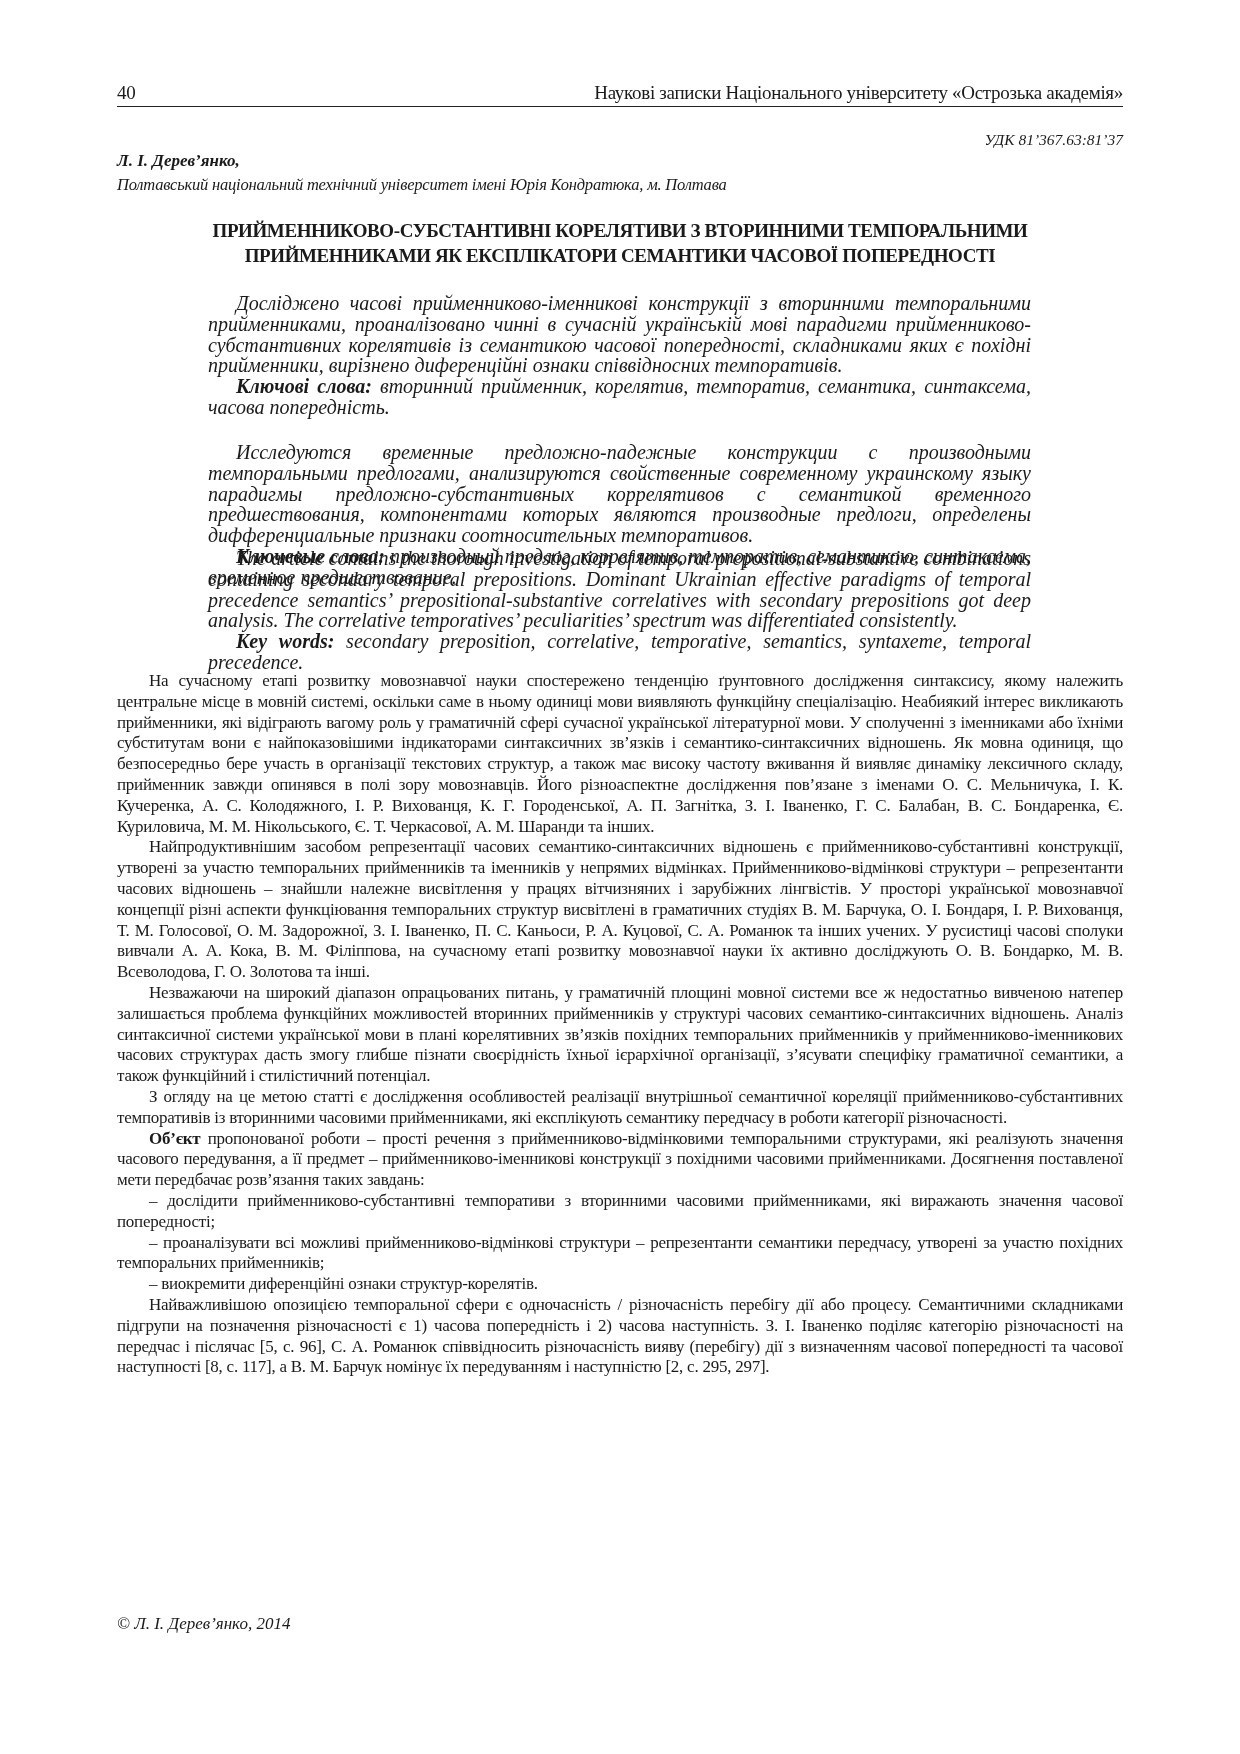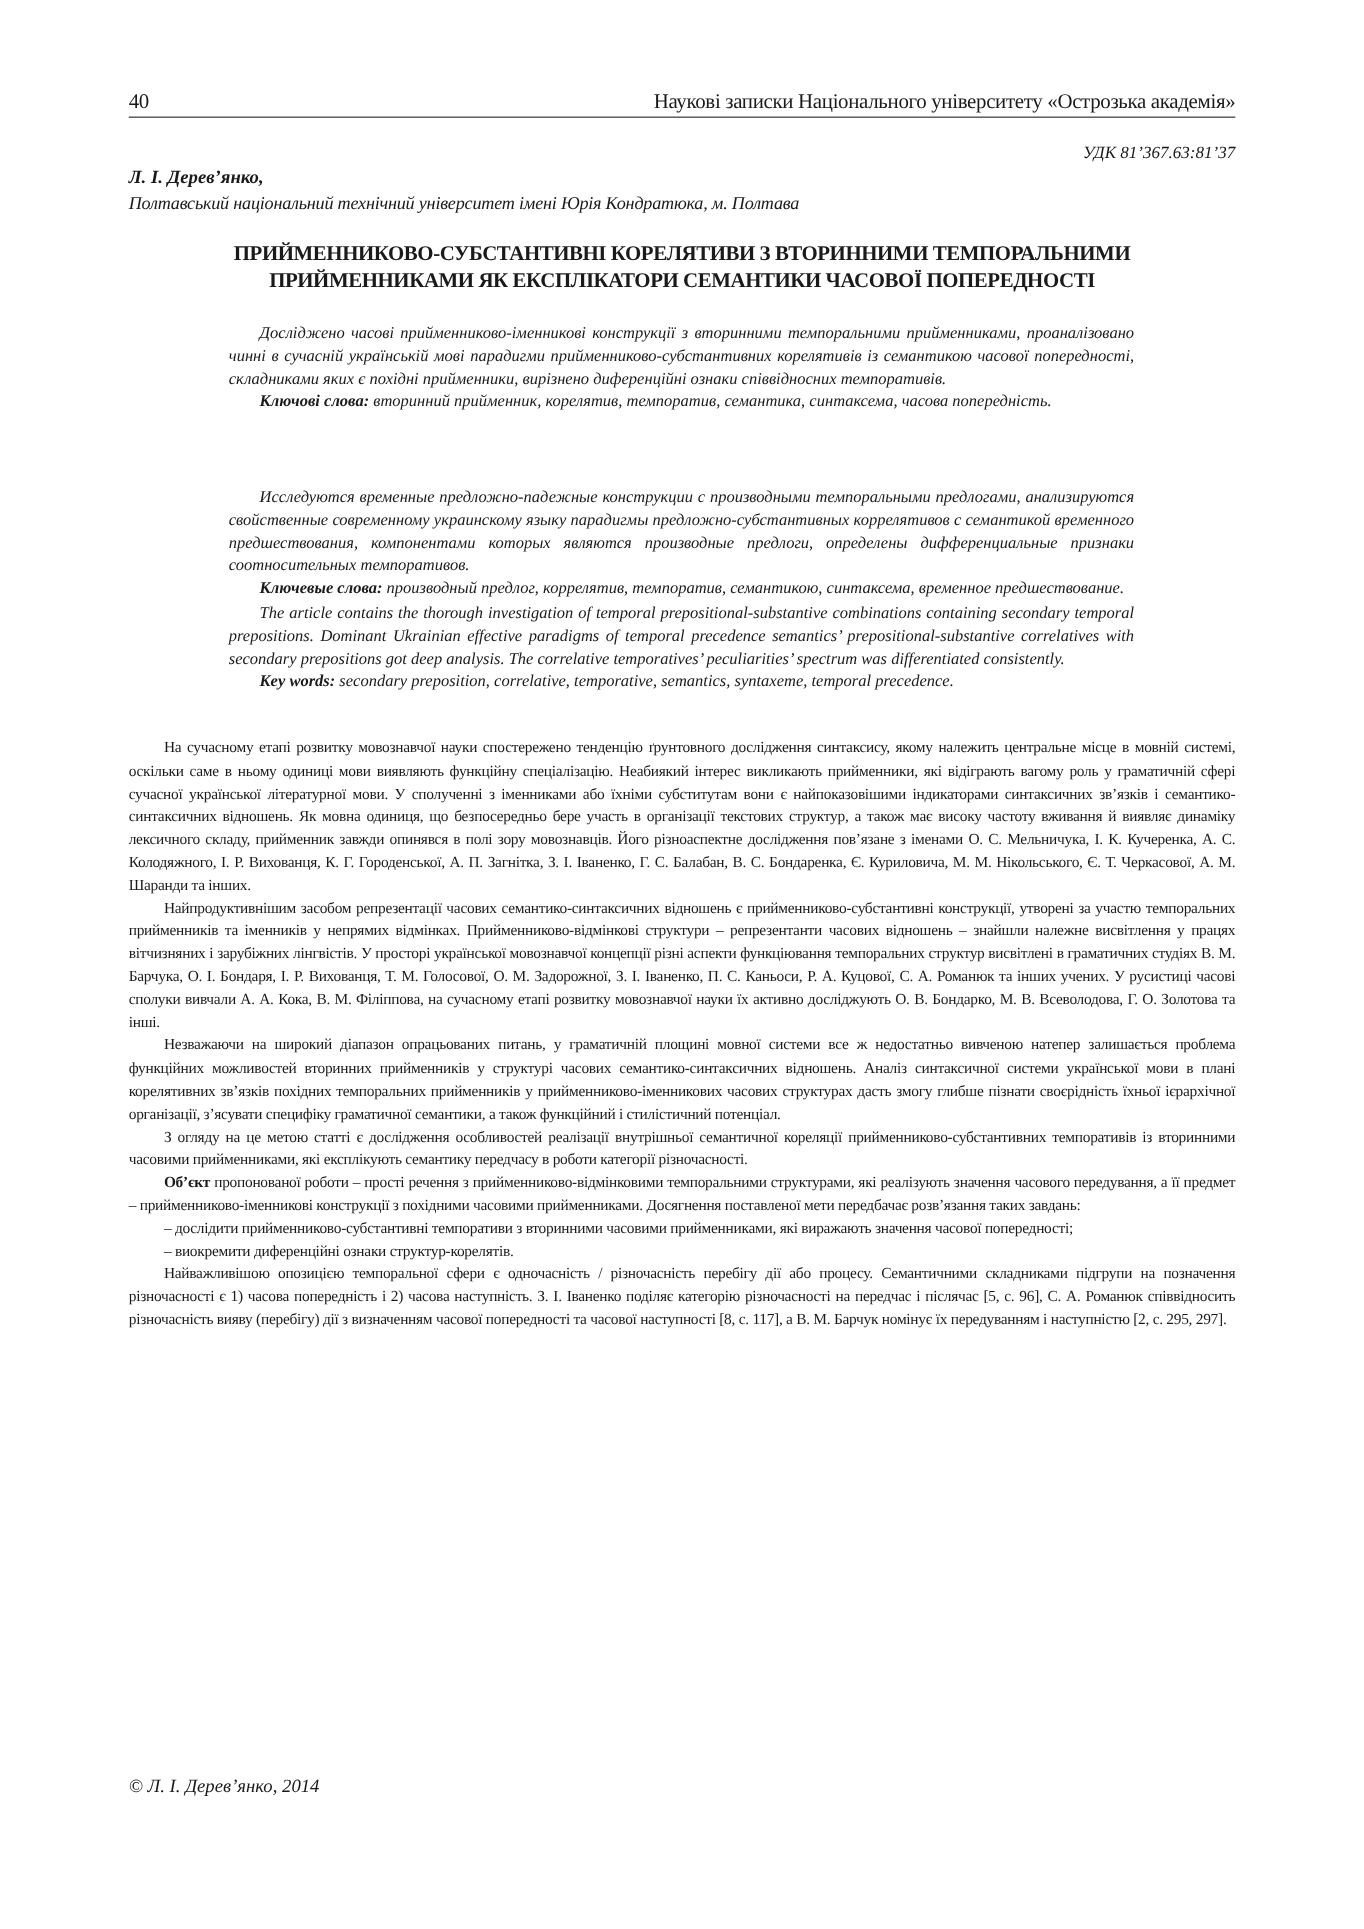--- a/index.html
+++ b/index.html
@@ -13,28 +13,28 @@
   .running-head .journal { position: absolute; right: 0; top: 2px; }
 
   .udk { position: absolute; top: 131px; right: 0; font-style: italic; font-size: 15.5px; }
   .author { position: absolute; top: 151px; left: 0; font-style: italic; font-weight: bold; font-size: 17px; }
   .affil { position: absolute; top: 175px; left: 0; font-style: italic; font-size: 16.5px; letter-spacing: -0.2px; }
 
   .title { position: absolute; top: 218px; left: 0; width: 1006px; text-align: center;
            font-weight: bold; font-size: 19px; line-height: 25px; letter-spacing: -0.4px; }
 
   .abstract { position: absolute; left: 91px; width: 823px; font-style: italic;
-              font-size: 15px; line-height: 20.8px; text-align: justify; }
+              font-size: 20px; line-height: 20.8px; text-align: justify; }
   .abstract p { margin: 0; text-indent: 28px; }
   .abstract .kw b { font-weight: bold; }
   .abs-ua { top: 293px; }
   .abs-ru { top: 410px; margin-top: 32px; }
   .abs-en { top: 548px; }
 
-  .body { position: absolute; top: 671px; left: 0; width: 1006px; font-size: 14px;
+  .body { position: absolute; top: 671px; left: 0; width: 1006px; font-size: 17px;
           line-height: 20.8px; text-align: justify; letter-spacing: -0.25px; }
   .body p { margin: 0; text-indent: 32px; }
   .body b { font-weight: bold; }
 
   .footer { position: absolute; top: 1614px; left: 0; font-style: italic; font-size: 17px; }
 </style>
 </head>
 <body>
 
 <div class="page">
@@ -68,18 +68,19 @@
     <p class="kw"><b>Key words:</b><span> secondary preposition, correlative, temporative, semantics, syntaxeme, temporal precedence.</span></p>
   </div>
 
   <div class="body">
     <p>На сучасному етапі розвитку мовознавчої науки спостережено тенденцію ґрунтовного дослідження синтаксису, якому належить центральне місце в мовній системі, оскільки саме в ньому одиниці мови виявляють функційну спеціалізацію. Неабиякий інтерес викликають прийменники, які відіграють вагому роль у граматичній сфері сучасної української літературної мови. У сполученні з іменниками або їхніми субститутам вони є найпоказовішими індикаторами синтаксичних зв’язків і семантико-синтаксичних відношень. Як мовна одиниця, що безпосередньо бере участь в організації текстових структур, а також має високу частоту вживання й виявляє динаміку лексичного складу, прийменник завжди опинявся в полі зору мовознавців. Його різноаспектне дослідження пов’язане з іменами О. С. Мельничука, І. К. Кучеренка, А. С. Колодяжного, І. Р. Вихованця, К. Г. Городенської, А. П. Загнітка, З. І. Іваненко, Г. С. Балабан, В. С. Бондаренка, Є. Куриловича, М. М. Нікольського, Є. Т. Черкасової, А. М. Шаранди та інших.</p>
     <p>Найпродуктивнішим засобом репрезентації часових семантико-синтаксичних відношень є прийменниково-субстантивні конструкції, утворені за участю темпоральних прийменників та іменників у непрямих відмінках. Прийменниково-відмінкові структури – репрезентанти часових відношень – знайшли належне висвітлення у працях вітчизняних і зарубіжних лінгвістів. У просторі української мовознавчої концепції різні аспекти функціювання темпоральних структур висвітлені в граматичних студіях В. М. Барчука, О. І. Бондаря, І. Р. Вихованця, Т. М. Голосової, О. М. Задорожної, З. І. Іваненко, П. С. Каньоси, Р. А. Куцової, С. А. Романюк та інших учених. У русистиці часові сполуки вивчали А. А. Кока, В. М. Філіппова, на сучасному етапі розвитку мовознавчої науки їх активно досліджують О. В. Бондарко, М. В. Всеволодова, Г. О. Золотова та інші.</p>
     <p>Незважаючи на широкий діапазон опрацьованих питань, у граматичній площині мовної системи все ж недостатньо вивченою натепер залишається проблема функційних можливостей вторинних прийменників у структурі часових семантико-синтаксичних відношень. Аналіз синтаксичної системи української мови в плані корелятивних зв’язків похідних темпоральних прийменників у прийменниково-іменникових часових структурах дасть змогу глибше пізнати своєрідність їхньої ієрархічної організації, з’ясувати специфіку граматичної семантики, а також функційний і стилістичний потенціал.</p>
     <p>З огляду на це метою статті є дослідження особливостей реалізації внутрішньої семантичної кореляції прийменниково-субстантивних темпоративів із вторинними часовими прийменниками, які експлікують семантику передчасу в роботи категорії різночасності.</p>
     <p><b>Об’єкт</b><span> пропонованої роботи – прості речення з прийменниково-відмінковими темпоральними структурами, які реалізують значення часового передування, а її предмет – прийменниково-іменникові конструкції з похідними часовими прийменниками. Досягнення поставленої мети передбачає розв’язання таких завдань:</span></p>
     <p>– дослідити прийменниково-субстантивні темпоративи з вторинними часовими прийменниками, які виражають значення часової попередності;</p>
+    <p>– проаналізувати всі можливі прийменниково-відмінкові структури – репрезентанти семантики передчасу, утворені за участю похідних темпоральних прийменників;</p>
     <p>– виокремити диференційні ознаки структур-корелятів.</p>
     <p>Найважливішою опозицією темпоральної сфери є одночасність / різночасність перебігу дії або процесу. Семантичними складниками підгрупи на позначення різночасності є 1) часова попередність і 2) часова наступність. З. І. Іваненко поділяє категорію різночасності на передчас і післячас [5, с. 96], С. А. Романюк співвідносить різночасність вияву (перебігу) дії з визначенням часової попередності та часової наступності [8, с. 117], а В. М. Барчук номінує їх передуванням і наступністю [2, с. 295, 297].</p>
   </div>
 
   <div class="footer">© Л. І. Дерев’янко, 2014</div>
 </div>
 
 </body></html>

